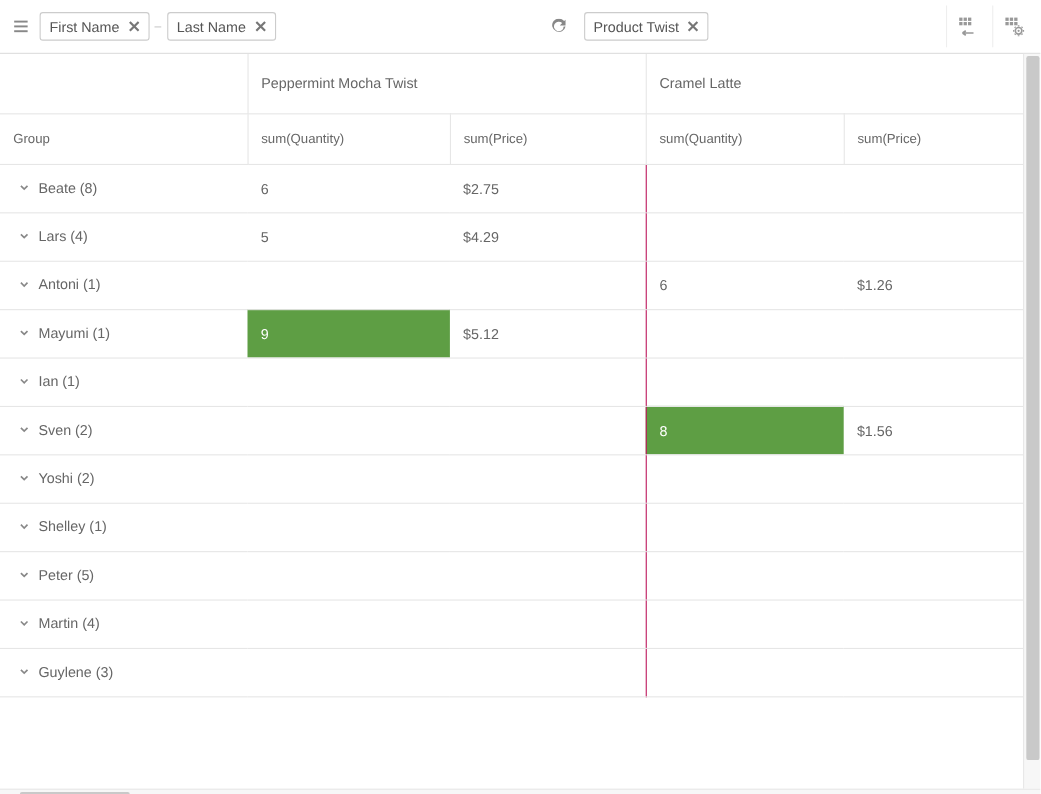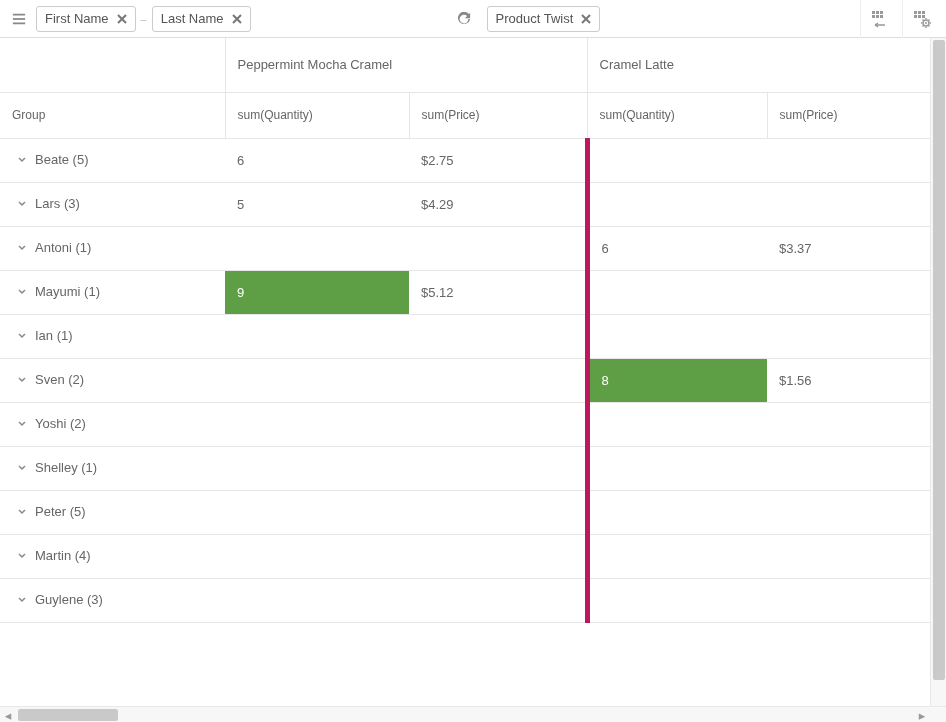--- a/index.html
+++ b/index.html
@@ -7,26 +7,27 @@
     font-family: Arial, Helvetica, sans-serif;
     font-size: 13px;
     color: #555;
     background: #fff;
     width: 946px;
     height: 722px;
     overflow: hidden;
     position: relative;
   }
   .toolbar {
-    height: 38px;
+    height: 49px;
     border-bottom: 1px solid #ddd;
     display: flex;
     align-items: center;
     padding: 0 6px;
     background: #fff;
+    gap: 44px;
   }
   .toolbar-left, .toolbar-mid, .toolbar-right {
     display: flex;
     align-items: center;
     gap: 4px;
   }
   .toolbar-left { flex: 0 0 auto; }
   .toolbar-mid { flex: 1 1 auto; margin-left: 200px;}
   .toolbar-right { flex: 0 0 auto; margin-left: auto; }
   .icon-btn {
@@ -164,21 +165,21 @@
     display:inline-flex;align-items:center;justify-content:center;
     color:#888;
   }
   .expand-btn .chev svg{width:10px;height:10px;fill:#888;}
   td.hl {
     background: #5e9e44;
     color: #fff;
     font-weight: bold;
     padding-left: 14px;
   }
-  td.sep-r { border-right: 5px solid #be185d;}
+  td.sep-r { border-right: 1px solid #be185d;}
   tbody tr:last-child td { border-bottom: 1px solid #e6e6e6;}
 </style>
 </head>
 <body>
 
 <div class="toolbar">
   <div class="toolbar-left">
     <div class="icon-btn small">
       <svg viewBox="0 0 16 16">
           <rect x="1" y="2" width="14" height="2"></rect>
@@ -255,73 +256,73 @@
       <colgroup>
         <col class="col-group">
           <col class="col-q1">
           <col class="col-p1">
           <col class="col-q2">
           <col class="col-p2">
       </colgroup>
       <thead>
         <tr class="hdr-product">
           <th></th>
-          <th colspan="2" class="span"><span>Peppermint Mocha Cramel</span></th>
+          <th colspan="2" class="span"><span>Peppermint Mocha Twist</span></th>
           <th colspan="2" class="last"><span>Cramel Latte</span></th>
         </tr>
         <tr class="hdr-measure">
           <th><span>Group</span></th>
           <th><span>sum(Quantity)</span></th>
           <th class="span"><span>sum(Price)</span></th>
           <th><span>sum(Quantity)</span></th>
           <th class="last"><span>sum(Price)</span></th>
         </tr>
       </thead>
       <tbody id="grid-body">
           <tr>
             <td class="group-cell"><span class="expand-btn">
                 <span class="chev">
                   <svg viewBox="0 0 10 10">
                     <path d="M2 3 L5 6 L8 3" stroke="#888" stroke-width="1.5" fill="none"></path>
                   </svg>
                 </span>
-                <span>Beate (5)</span>
+                <span>Beate (8)</span>
               </span></td>
             <td><span>6</span></td>
             <td class="sep-r"><span>$2.75</span></td>
             <td><span></span></td>
             <td><span></span></td>
           </tr>
           <tr>
             <td class="group-cell"><span class="expand-btn">
                 <span class="chev">
                   <svg viewBox="0 0 10 10">
                     <path d="M2 3 L5 6 L8 3" stroke="#888" stroke-width="1.5" fill="none"></path>
                   </svg>
                 </span>
-                <span>Lars (3)</span>
+                <span>Lars (4)</span>
               </span></td>
             <td><span>5</span></td>
             <td class="sep-r"><span>$4.29</span></td>
             <td><span></span></td>
             <td><span></span></td>
           </tr>
           <tr>
             <td class="group-cell"><span class="expand-btn">
                 <span class="chev">
                   <svg viewBox="0 0 10 10">
                     <path d="M2 3 L5 6 L8 3" stroke="#888" stroke-width="1.5" fill="none"></path>
                   </svg>
                 </span>
                 <span>Antoni (1)</span>
               </span></td>
             <td><span></span></td>
             <td class="sep-r"><span></span></td>
             <td><span>6</span></td>
-            <td><span>$3.37</span></td>
+            <td><span>$1.26</span></td>
           </tr>
           <tr>
             <td class="group-cell"><span class="expand-btn">
                 <span class="chev">
                   <svg viewBox="0 0 10 10">
                     <path d="M2 3 L5 6 L8 3" stroke="#888" stroke-width="1.5" fill="none"></path>
                   </svg>
                 </span>
                 <span>Mayumi (1)</span>
               </span></td>

